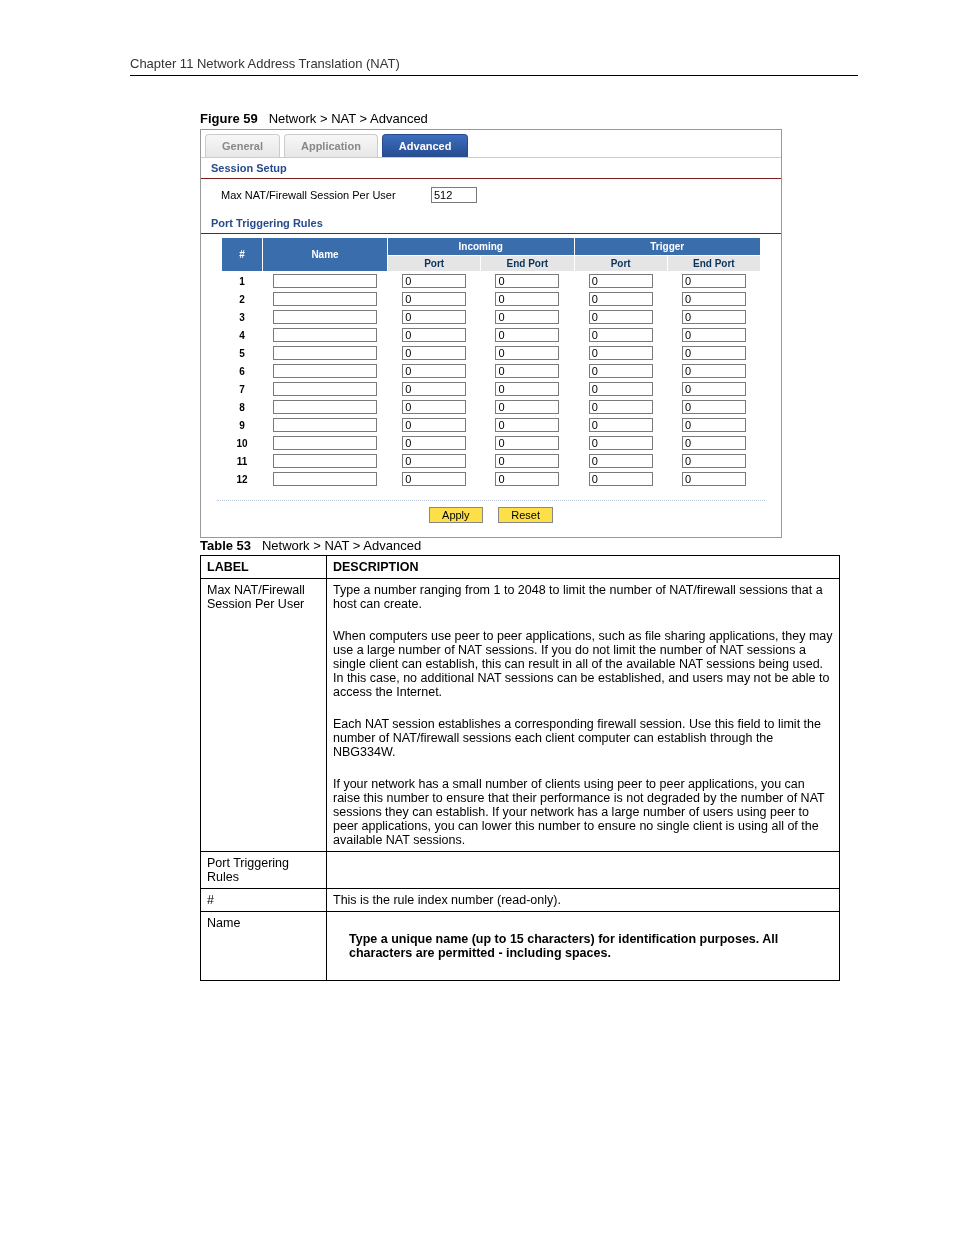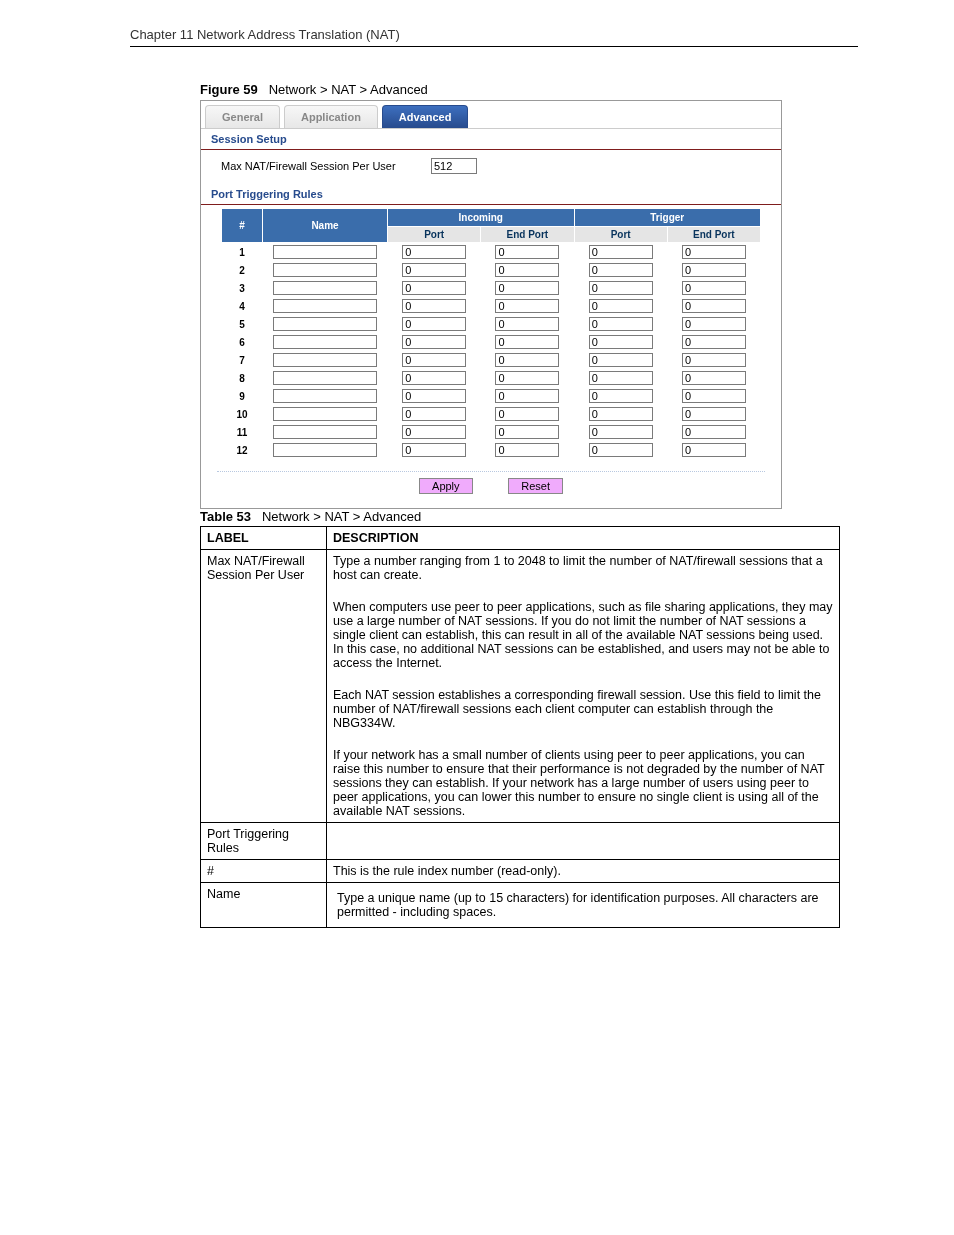--- a/index.html
+++ b/index.html
@@ -7,21 +7,21 @@
     padding: 0;
     font-family: Arial, Helvetica, sans-serif;
     font-size: 13px;
     background: #fff;
     color: #000;
   }
   .page {
     width: 953px;
     min-height: 1235px;
     box-sizing: border-box;
-    padding: 27px 95px 40px 130px;
+    padding: 56px 95px 40px 130px;
     position: relative;
   }
   .chapter-header {
     font-size: 13px;
     color: #333;
     margin-bottom: 4px;
   }
   .hr-top {
     border: none;
     border-top: 1px solid #000;
@@ -125,22 +125,22 @@
   .rule-table input.name-in { width: 98px; }
   .btn-row {
     text-align: center;
     padding: 6px 0 14px 0;
     border-top: 1px dotted #b8c8e0;
     margin: 0 16px;
   }
   .btn-row button {
     font-size: 11px;
     padding: 1px 12px;
-    margin: 0 16px;
-    background: #f0abfc;
+    margin: 0 6px;
+    background: #fde047;
     border: 1px solid #888;
     cursor: pointer;
   }
 
   
   .body-text {
     font-family: "Times New Roman", Times, serif;
     font-size: 15px;
     margin: 10px 0 6px 0;
   }
@@ -370,21 +370,21 @@
           </tr>
           <tr>
             <td class="label-col">#</td>
             <td>
               <div style="margin: 0px;">This is the rule index number (read-only).</div>
             </td>
           </tr>
           <tr>
             <td class="label-col">Name</td>
             <td>
-              <div style="margin: 4px;">Type a unique name (up to 15 characters) for identification purposes. All characters are permitted - including spaces.</div>
+              <div style="margin: 16px; font-weight: bold;">Type a unique name (up to 15 characters) for identification purposes. All characters are permitted - including spaces.</div>
             </td>
           </tr>
         </tbody>
     </table>
 
   </div>
 
 </div>
 
 </body></html>

